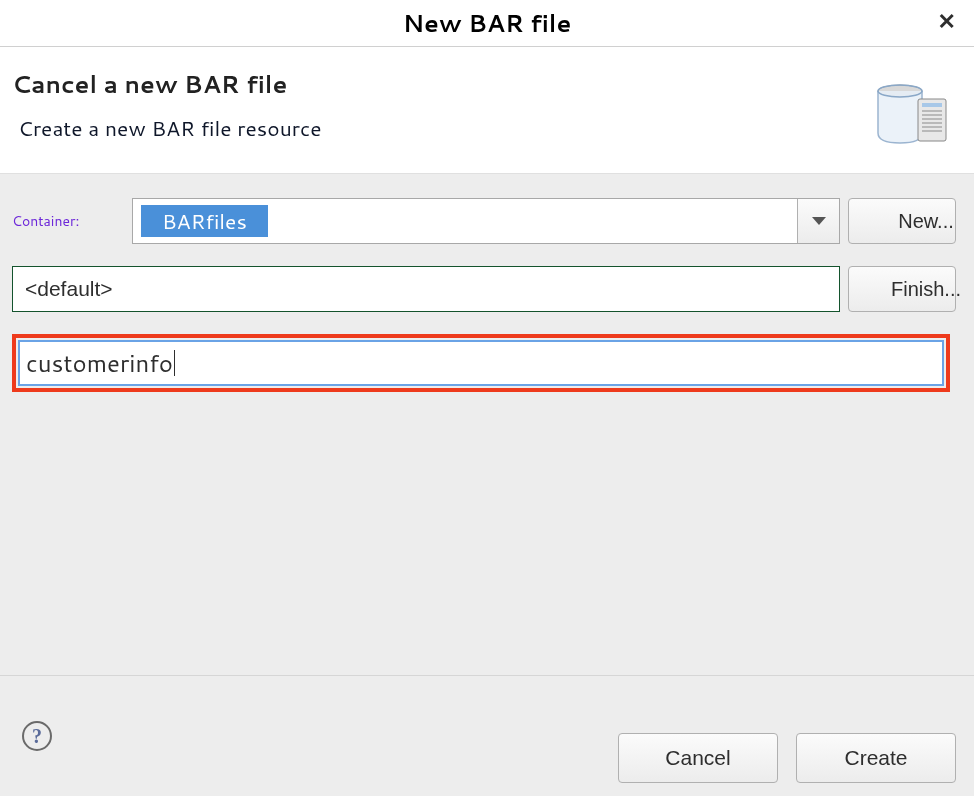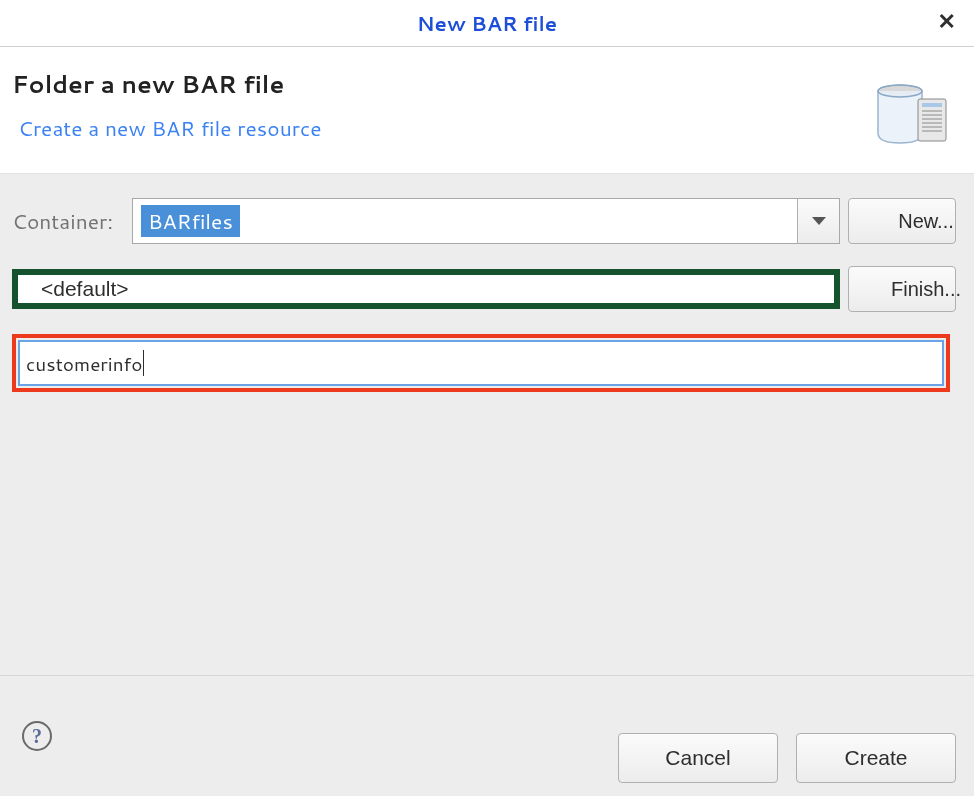--- a/index.html
+++ b/index.html
@@ -20,22 +20,22 @@
       height: 47px;
       background: #ffffff;
       display: flex;
       align-items: center;
       justify-content: center;
       position: relative;
       border-bottom: 1px solid #d0d0d0;
     }
     .titlebar .title {
       font-weight: 600;
-      color: #1d4ed8;
-      font-size: 20px;
+      color: #000000;
+      font-size: 24px;
     }
     .titlebar .close-x {
       position: absolute;
       right: 18px;
       top: 10px;
       font-size: 22px;
       font-weight: bold;
       color: #2e2e2e;
       cursor: pointer;
       line-height: 1;
@@ -50,21 +50,21 @@
       height: 127px;
     }
     .banner-text h1 {
       font-size: 24px;
       font-weight: 700;
       color: #222;
       margin-bottom: 12px;
     }
     .banner-text .subtitle {
       font-size: 21px;
-      color: #3b82f6;
+      color: #0f172a;
       padding-left: 6px;
     }
     .banner-icon {
       width: 80px;
       height: 80px;
       position: relative;
       margin-top: 4px;
       margin-right: 6px;
     }
     .form-area {
@@ -72,22 +72,22 @@
       padding: 24px 18px 10px 12px;
       height: 501px;
     }
     .form-row {
       display: flex;
       align-items: center;
       margin-bottom: 22px;
     }
     .form-label {
       width: 120px;
-      font-size: 21px;
-      color: #737373;
+      font-size: 14px;
+      color: #6d28d9;
     }
     .combo-wrap {
       display: flex;
       flex: 1;
       gap: 8px;
       align-items: center;
     }
     .combo {
       display: flex;
       flex: 1;
@@ -102,21 +102,21 @@
       outline: none;
       font-size: 21px;
       padding: 0 8px;
       display: flex;
       align-items: center;
       background: #ffffff;
     }
     .combo .combo-input .sel {
       background: #4a90d9;
       color: #ffffff;
-      padding: 1px 7px;
+      padding: 1px 21px;
     }
     .combo .combo-btn {
       width: 42px;
       border-left: 1px solid #b0b0b0;
       background: linear-gradient(#fbfbfb, #ececec);
       display: flex;
       align-items: center;
       justify-content: center;
       cursor: pointer;
     }
@@ -135,44 +135,44 @@
       font-size: 20px;
       color: #2e2e2e;
       cursor: pointer;
       display: flex;
       align-items: center;
       justify-content: center;
       padding-left: 48px;
     }
     .text-input {
       flex: 1;
-      border: 6px solid #14532d;
-      background: #ffffff;
-      height: 40px;
-      font-size: 21px;
-      padding: 0 23px;
+      border: 1px solid #14532d;
+      background: #ffffff;
+      height: 46px;
+      font-size: 21px;
+      padding: 0 12px;
       outline: none;
       color: #2e2e2e;
     }
     .name-highlight {
       border: 4px solid #ee3a1c;
       padding: 2px;
       flex: 1;
       display: flex;
       height: 58px;
       margin-right: 6px;
     }
     .name-highlight .name-inner {
       flex: 1;
       border: 2px solid #6aa3e6;
       background: #ffffff;
       display: flex;
       align-items: center;
       padding: 0 6px;
-      font-size: 19px;
+      font-size: 24px;
     }
     .caret {
       display: inline-block;
       width: 1px;
       height: 26px;
       background: #2e2e2e;
       vertical-align: middle;
       margin-left: 1px;
     }
     .bottom-bar {
@@ -217,21 +217,21 @@
 </head>
 <body>
 
 <div class="titlebar">
   <span class="title">New BAR file</span>
   <span class="close-x">✕</span>
 </div>
 
 <div class="banner">
   <div class="banner-text">
-    <h1>Folder a new BAR file</h1>
+    <h1>Cancel a new BAR file</h1>
     <div class="subtitle">Create a new BAR file resource</div>
   </div>
   <div class="banner-icon">
     <svg viewBox="0 0 80 80" width="80" height="80">
       <ellipse cx="30" cy="20" rx="22" ry="6" fill="#d8d8d8" stroke="#9a9a9a" stroke-width="1"></ellipse>
       <path d="M8 20 L8 62 Q8 72 30 72 Q52 72 52 62 L52 20" fill="#e8f0f8" stroke="#8aa8c8" stroke-width="1.5" opacity="0.85"></path>
       <ellipse cx="30" cy="20" rx="22" ry="6" fill="none" stroke="#8aa8c8" stroke-width="1.5"></ellipse>
       <rect x="48" y="28" width="28" height="42" fill="#e8e8e8" stroke="#888" stroke-width="1" rx="2"></rect>
       <rect x="52" y="32" width="20" height="4" fill="#a8c8e8"></rect>
       <line x1="52" y1="40" x2="72" y2="40" stroke="#aaa" stroke-width="1.5"></line>

